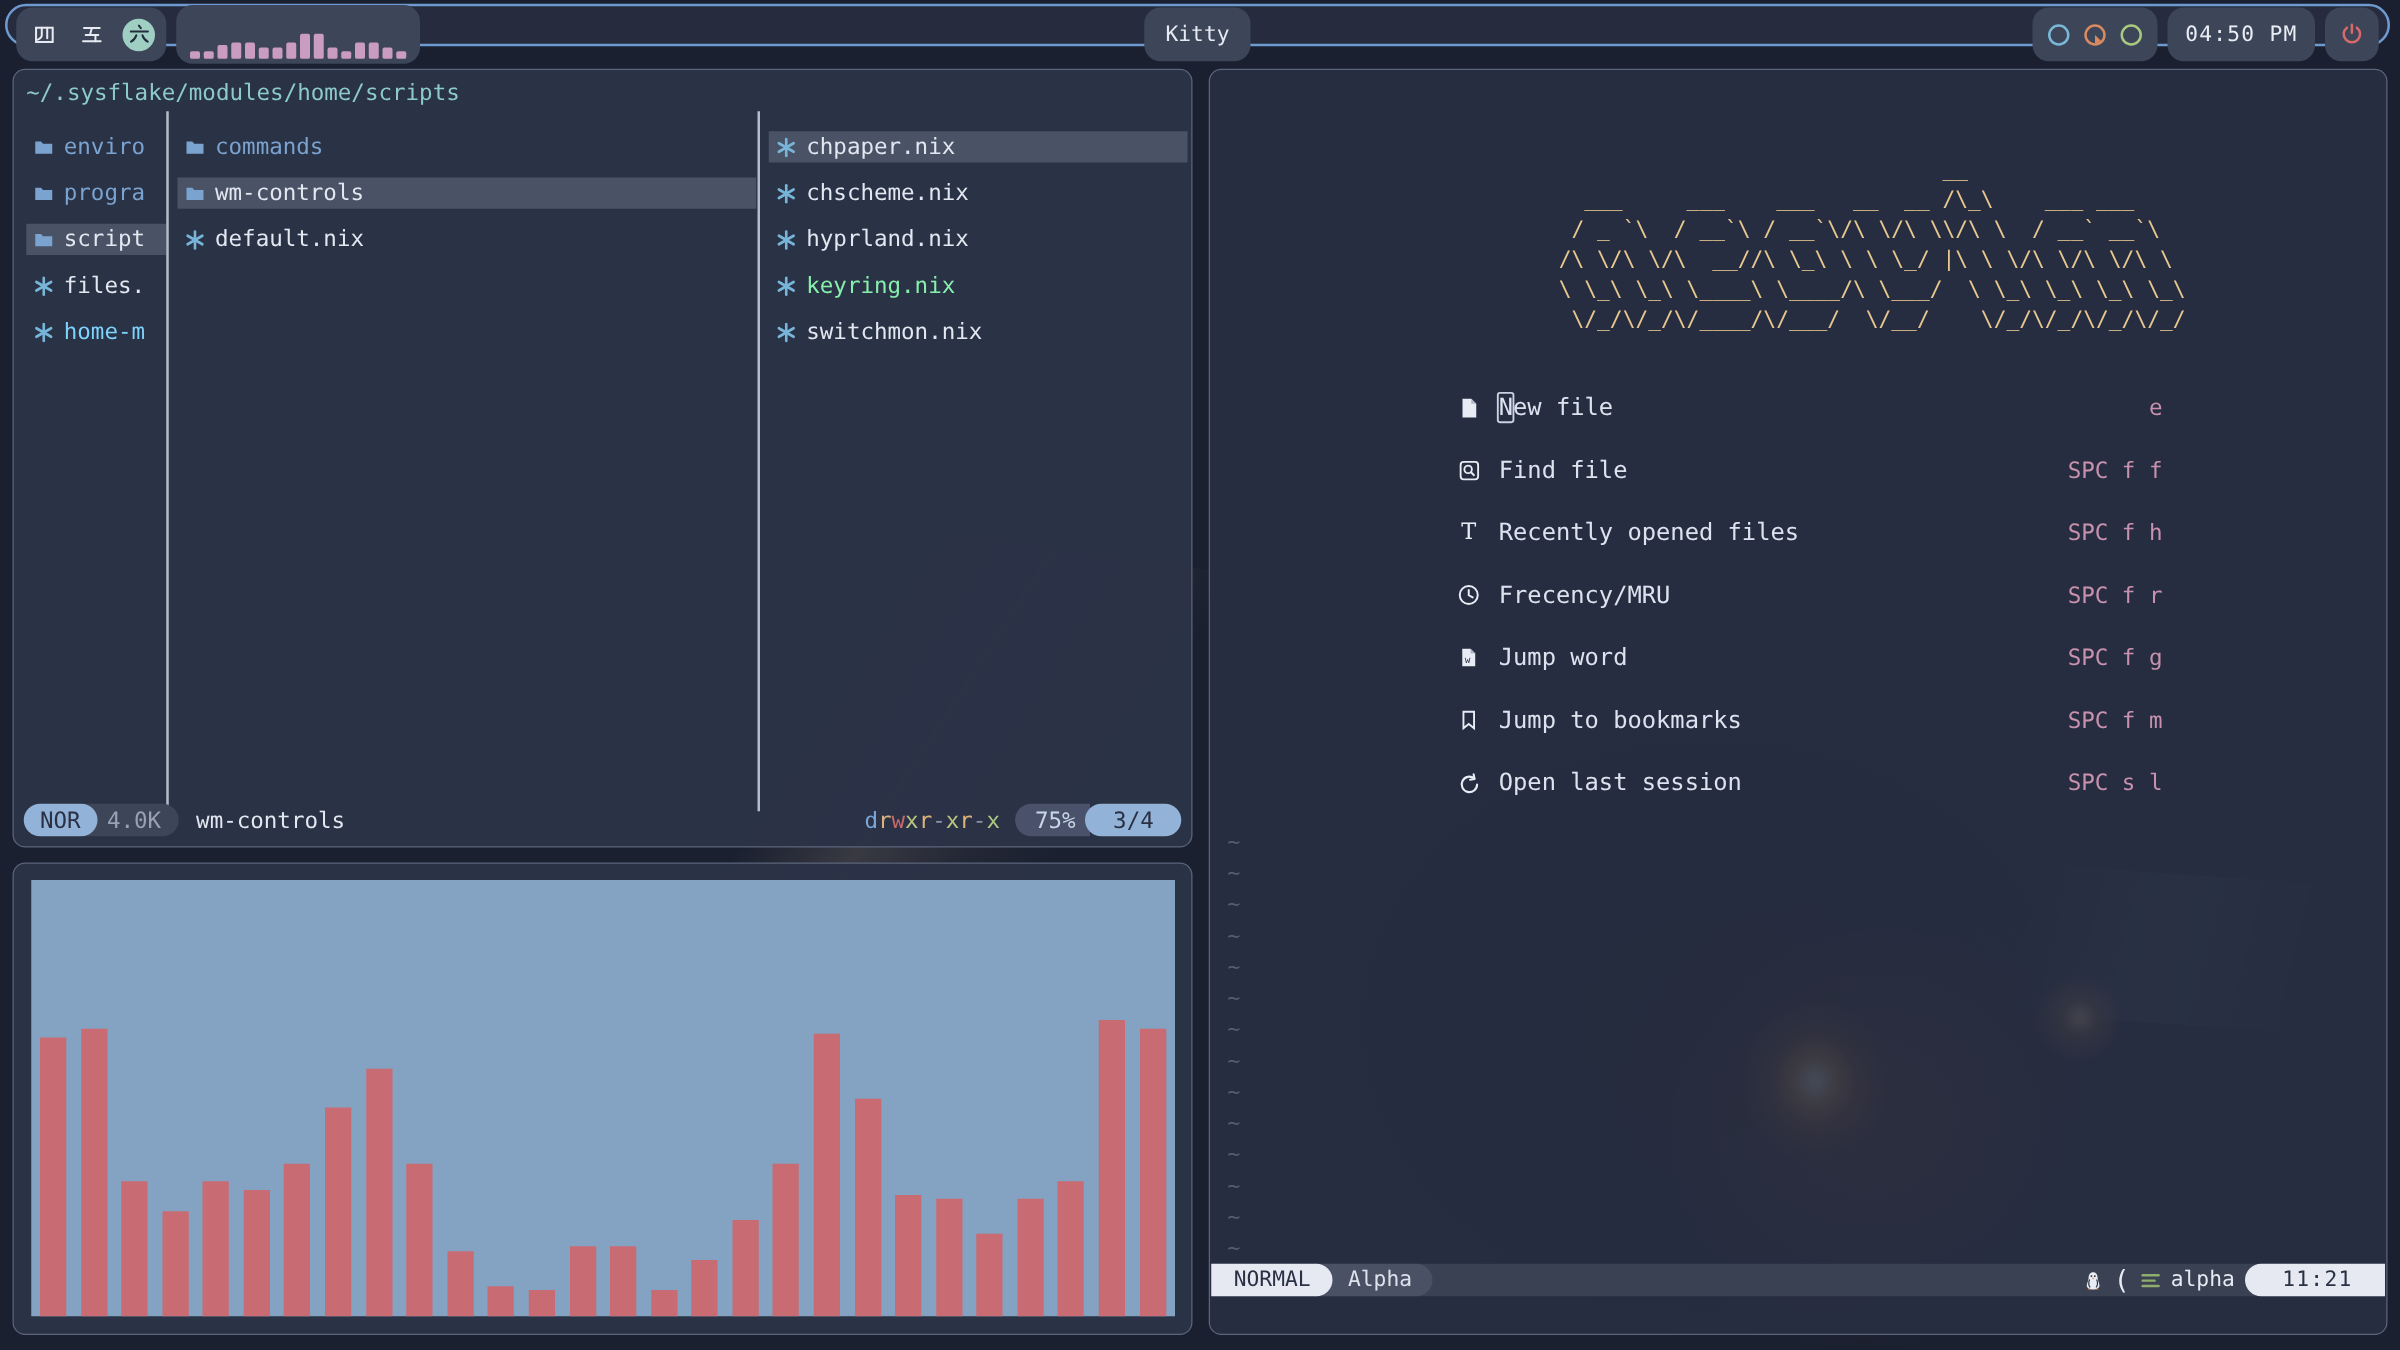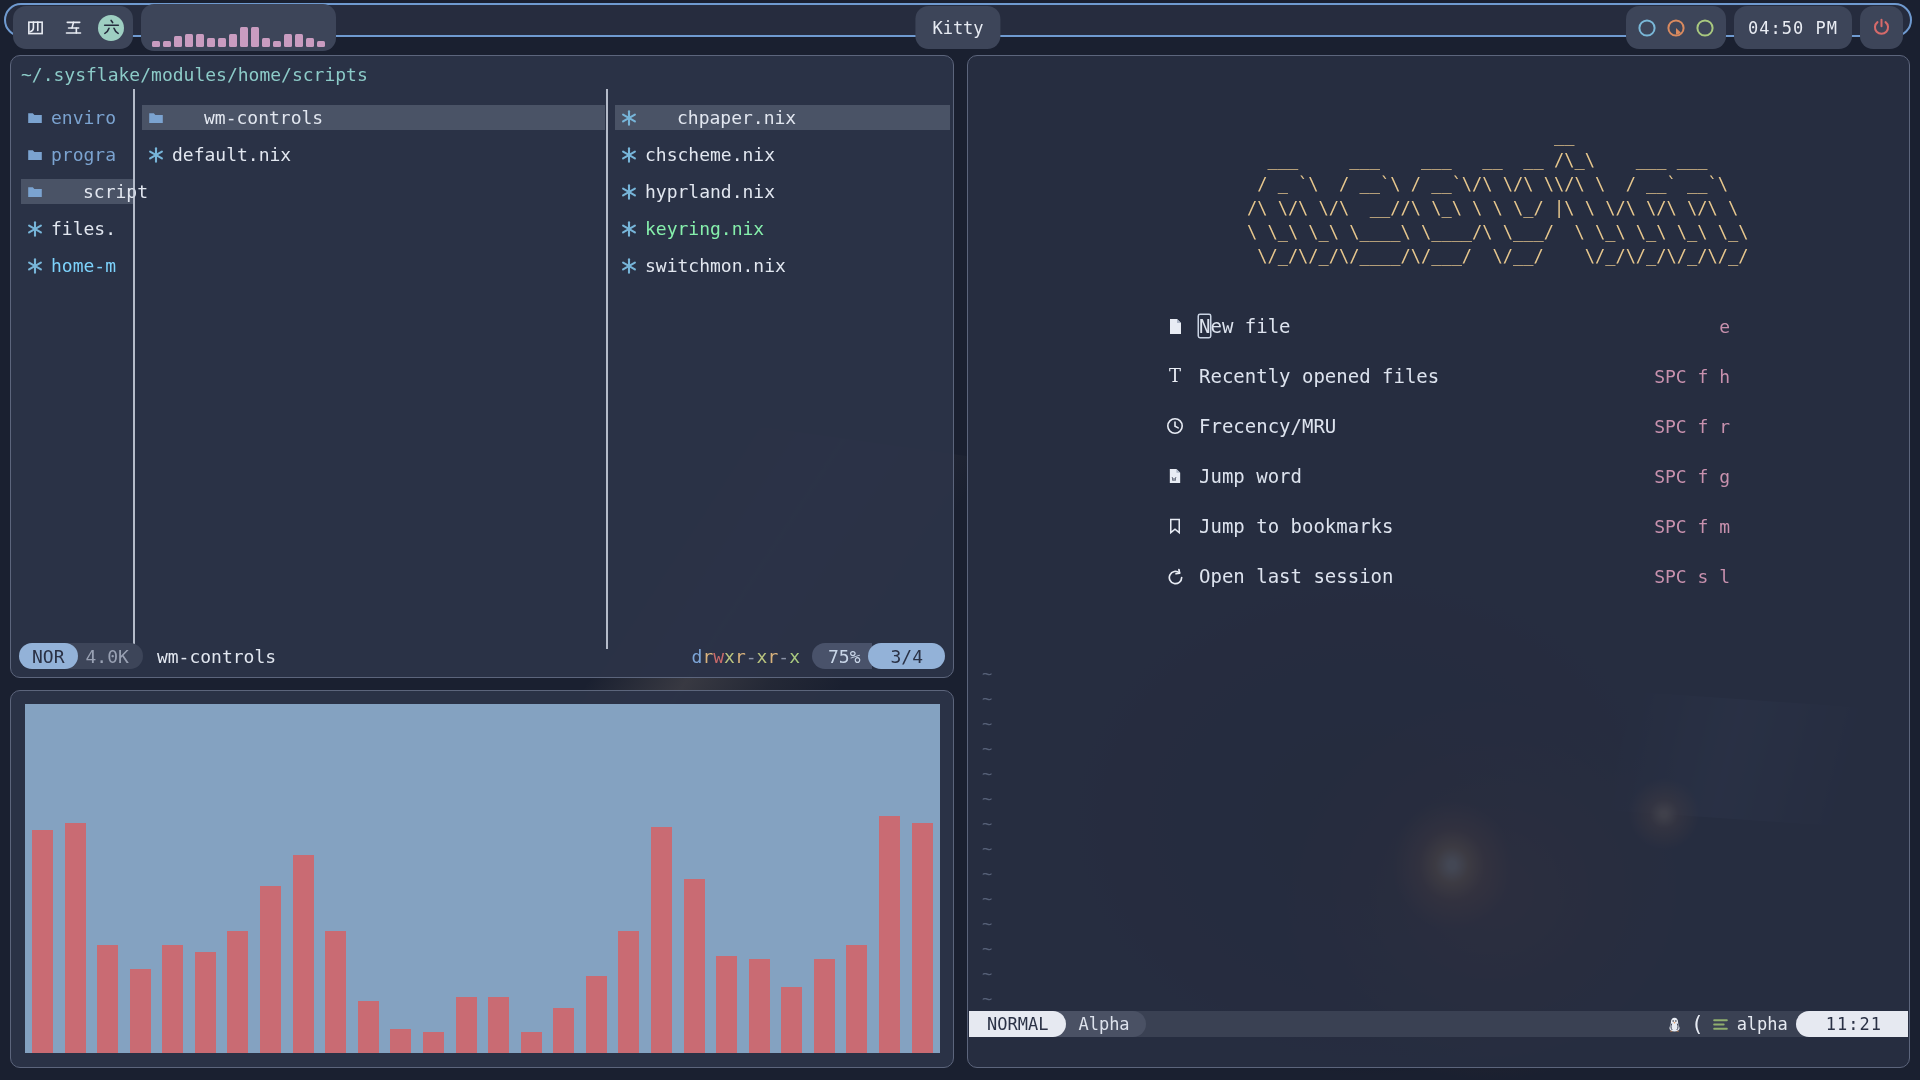--- a/index.html
+++ b/index.html
@@ -38,21 +38,21 @@
 
   
   .win{position:absolute;border:1px solid #5c657c;border-radius:10px;box-sizing:border-box;}
 
   
   #fm{left:10px;top:55px;width:944px;height:623px;background:rgba(43,51,71,0.97);}
   #fm .path{position:absolute;left:10px;top:8px;font-size:18px;color:#8ccbc8;}
   .fm-col{position:absolute;top:37px;}
   .fm-row{height:25px;display:flex;align-items:center;font-size:18px;margin-top:12px;}
   .fm-row .ic{width:17px;height:17px;flex:0 0 17px;margin-right:7px;display:flex;align-items:center;}
-  .fm-row.sel{background:#4a5366;gap:32px;}
+  .fm-row.sel{background:#4a5366;}
   .fm-sep{position:absolute;top:33px;width:2px;height:560px;background:#ccd3e1;opacity:.85;}
   #fm .statusbar{position:absolute;left:8px;right:8px;bottom:8px;height:26px;display:flex;align-items:center;font-size:18px;}
   .seg-mode{background:#93b2d8;color:#2a3145;border-radius:13px;padding:0 13px;height:26px;
     display:flex;align-items:center;z-index:2;}
   .seg-size{background:#3d4559;color:#99a1b3;border-radius:0 13px 13px 0;padding:0 14px 0 20px;height:26px;
     display:flex;align-items:center;margin-left:-12px;}
   .seg-name{color:#e2e7f0;margin-left:14px;}
   .seg-perms{margin-left:auto;letter-spacing:0px;}
   .seg-pct{background:#49526a;color:#c9d6e8;border-radius:13px 0 0 13px;padding:0 12px 0 16px;height:26px;
     display:flex;align-items:center;margin-left:12px;}
@@ -230,20 +230,28 @@
               <line x1="2.1" y1="4.6" x2="13.9" y2="11.4"></line>
       <line x1="2.1" y1="11.4" x2="13.9" y2="4.6"></line>
             </g>
           </svg>
         </span>
         <span style="color:#7dd3fc">home-m</span>
       </div>
     </div>
   <div class="fm-sep" style="left:122px;"></div>
   <div class="fm-col" id="fm-col2" style="left:131px;width:463px;">
+      <div class="fm-row">
+        <span class="ic" style="padding-left:6px;">
+          <svg width="16" height="16" viewBox="0 0 16 16" xmlns="http://www.w3.org/2000/svg">
+            <path d="M1.2 3.2h4.6l1.6 1.7h7.4v8H1.2z" fill="#7ba3d0"></path>
+          </svg>
+        </span>
+        <span style="color:#7ba3d0">commands</span>
+      </div>
       <div class="fm-row sel">
         <span class="ic" style="padding-left:6px;">
           <svg width="16" height="16" viewBox="0 0 16 16" xmlns="http://www.w3.org/2000/svg">
             <path d="M1.2 3.2h4.6l1.6 1.7h7.4v8H1.2z" fill="#7ba3d0"></path>
           </svg>
         </span>
         <span style="color:#e2e7f0">wm-controls</span>
       </div>
       <div class="fm-row">
         <span class="ic" style="padding-left:6px;">
@@ -377,20 +385,31 @@
           <svg width="17" height="19" viewBox="0 0 17 17" xmlns="http://www.w3.org/2000/svg">
             <path d="M3 1h7l4 4v11H3z" fill="#e8ecf4"></path>
             <path d="M10 1l4 4h-4z" fill="#aeb7c8"></path>
           </svg>
         </span>
         <span><span class="cursor-ch">N</span>ew file</span>
         <span class="sc" style="color: rgb(200, 145, 174);">e</span>
       </div>
       <div class="menu-row">
         <span class="mic">
+          <svg width="17" height="17" viewBox="0 0 17 17" xmlns="http://www.w3.org/2000/svg">
+            <rect x="1.5" y="1.5" width="14" height="14" rx="2.5" fill="none" stroke="#e8ecf4" stroke-width="1.5"></rect>
+      <circle cx="7.5" cy="7.5" r="3" fill="none" stroke="#e8ecf4" stroke-width="1.5"></circle>
+      <line x1="9.8" y1="9.8" x2="12.6" y2="12.6" stroke="#e8ecf4" stroke-width="1.5"></line>
+          </svg>
+        </span>
+        <span>Find file</span>
+        <span class="sc" style="color: rgb(200, 145, 174);">SPC f f</span>
+      </div>
+      <div class="menu-row">
+        <span class="mic">
           <span style="font-family:'DejaVu Serif',serif;font-size:18px;color:#e8ecf4;line-height:20px;">T</span>
         </span>
         <span>Recently opened files</span>
         <span class="sc" style="color: rgb(200, 145, 174);">SPC f h</span>
       </div>
       <div class="menu-row">
         <span class="mic">
           <svg width="18" height="18" viewBox="0 0 17 17" xmlns="http://www.w3.org/2000/svg">
             <circle cx="8.5" cy="8.5" r="6.8" fill="none" stroke="#e8ecf4" stroke-width="1.5"></circle>
       <path d="M8.5 4.8v3.9l3 1.6" fill="none" stroke="#e8ecf4" stroke-width="1.5" stroke-linecap="round"></path>

